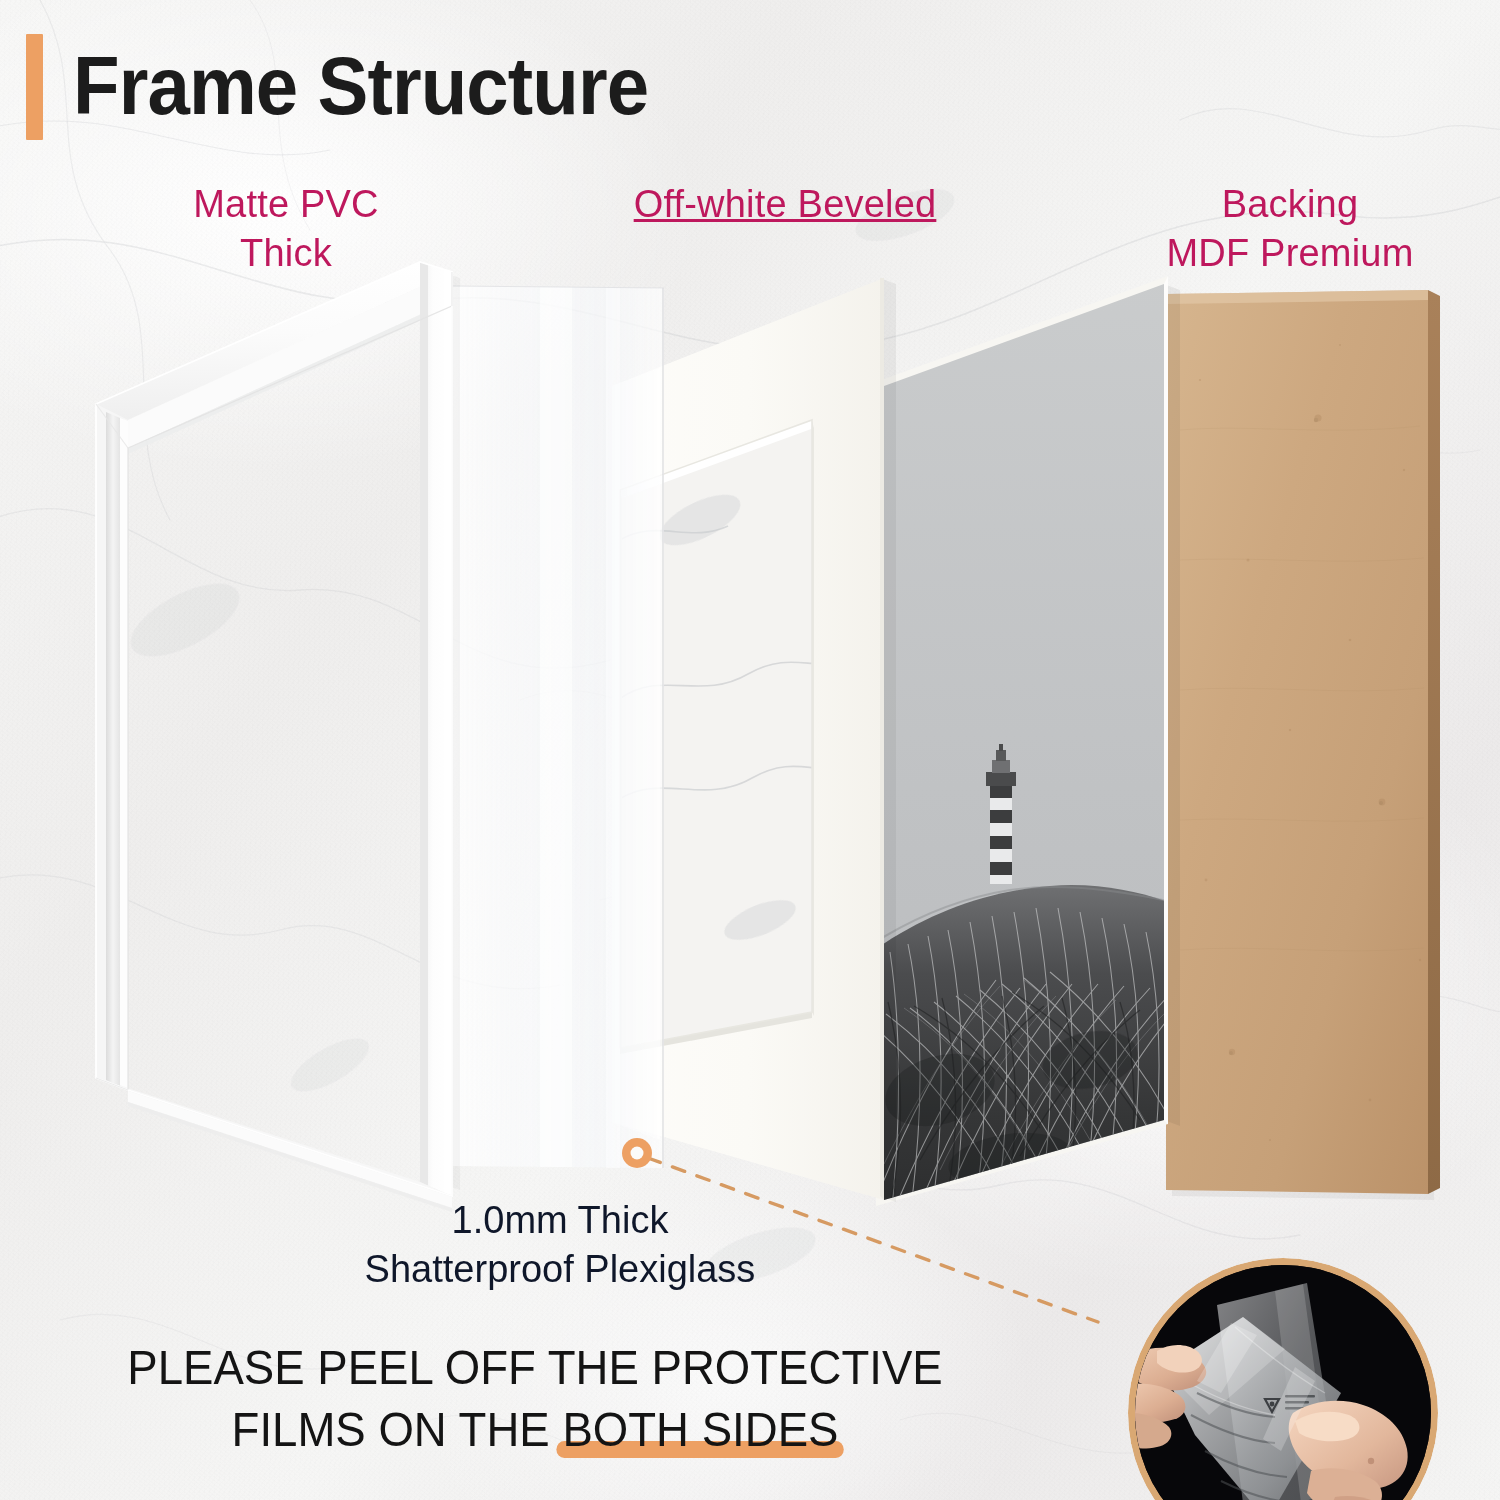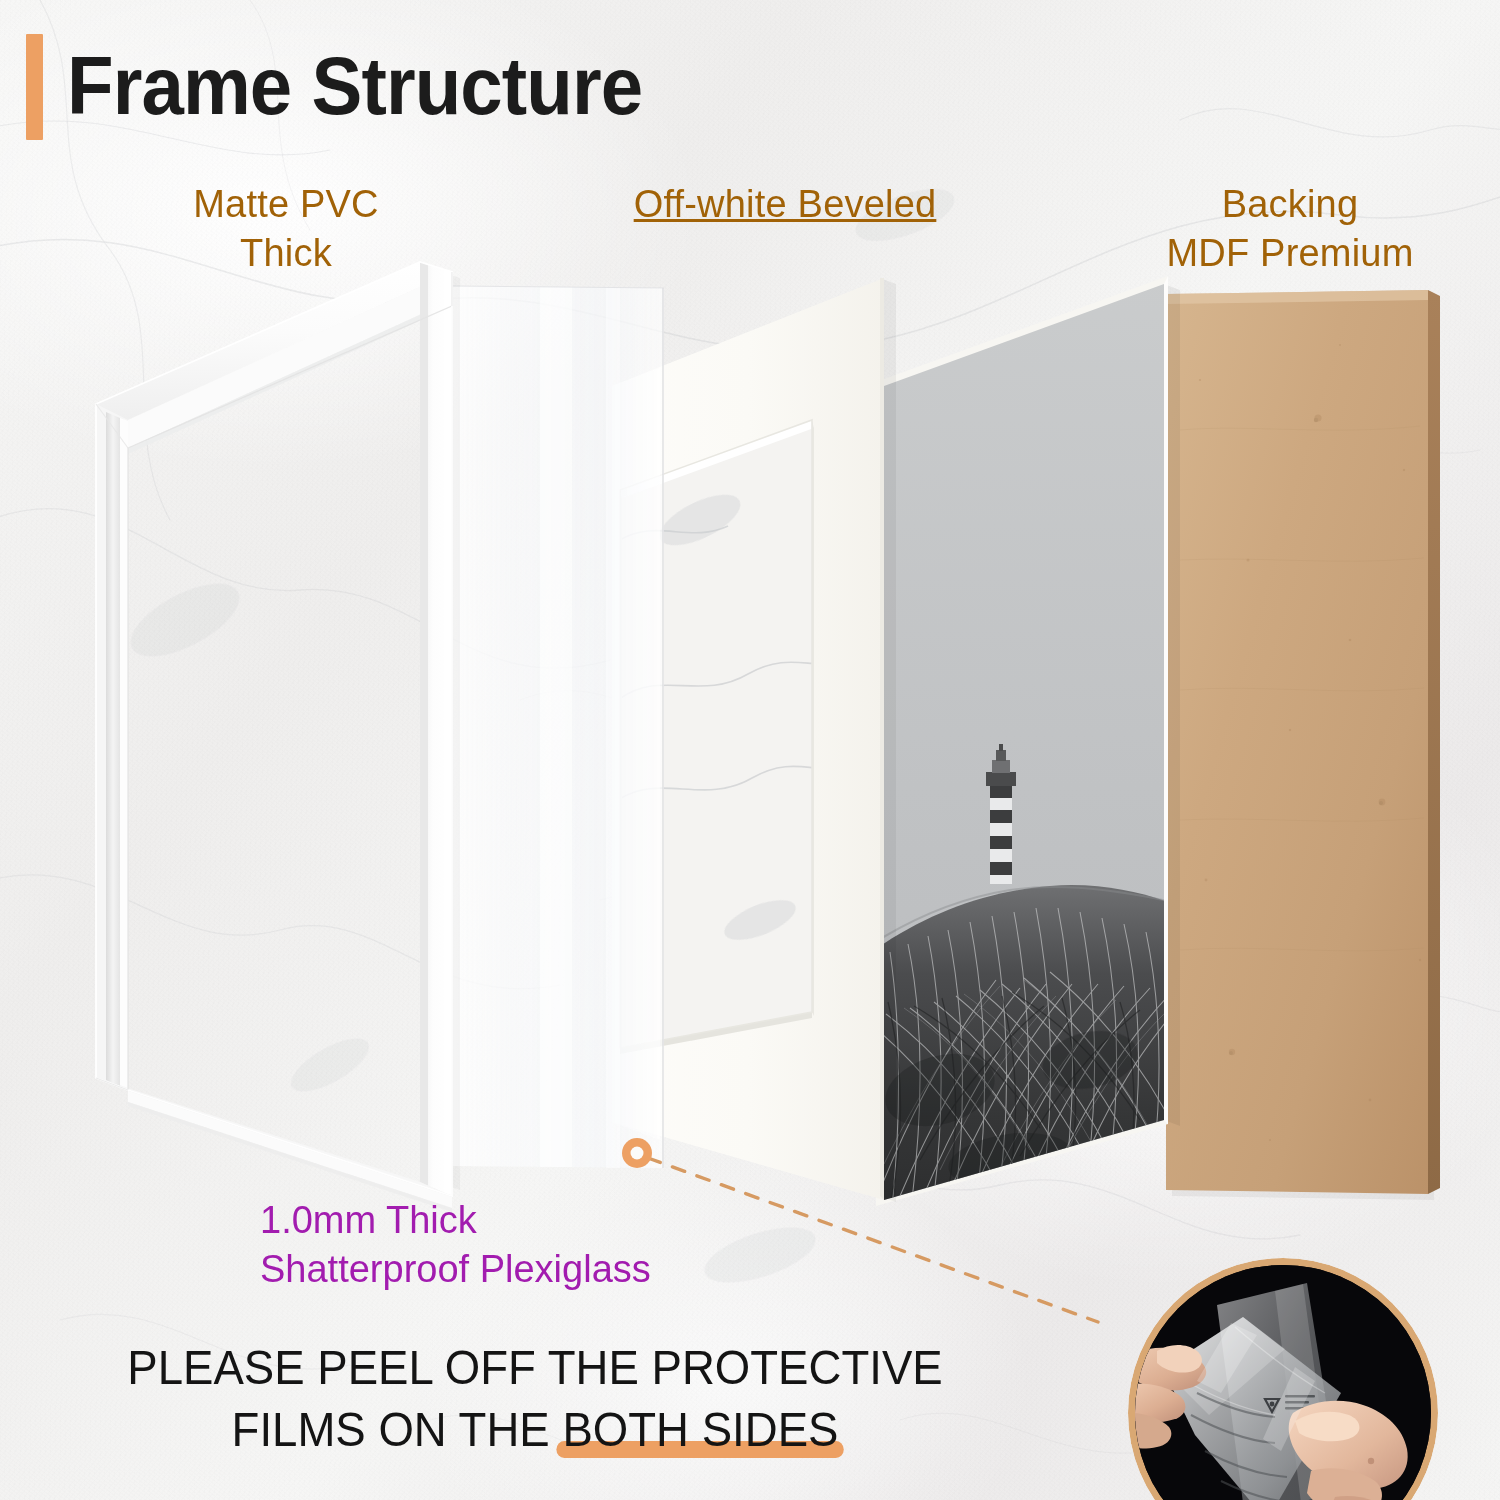--- a/index.html
+++ b/index.html
@@ -22,40 +22,40 @@
   }
   .marble-vein { position:absolute; inset:0; opacity:.5; }
   .grain { position:absolute; inset:0; opacity:.30;
      background-image:
        repeating-linear-gradient(37deg, rgba(150,150,152,.055) 0 1px, rgba(0,0,0,0) 1px 3px),
        repeating-linear-gradient(-51deg, rgba(140,140,145,.045) 0 1px, rgba(0,0,0,0) 1px 4px),
        repeating-linear-gradient(91deg, rgba(160,160,163,.035) 0 1px, rgba(0,0,0,0) 1px 5px);
   }
 
   
-  .title-row { position:absolute; left:26px; top:34px; display:flex; align-items:stretch; gap:24px; }
+  .title-row { position:absolute; left:26px; top:34px; display:flex; align-items:stretch; gap:30px; }
   .accent-bar { width:17px; height:106px; border-radius:1px; }
   .page-title {
     font-size:82px; font-weight:700; letter-spacing:-1px;
     color:#1c1c1c; line-height:104px;
     font-family:"Liberation Sans","DejaVu Sans",sans-serif;
     transform:scaleX(.93); transform-origin:left center; white-space:nowrap;
   }
 
   
-  .cap { position:absolute; text-align:center; color:#a16207;
+  .cap { position:absolute; text-align:center; color:#be185d;
          font-size:38px; line-height:49px; font-weight:400;
          font-family:"Liberation Sans",sans-serif; letter-spacing:.2px; }
   #cap-frame  { left:100px;  top:180px; width:372px; }
   #cap-mat    { left:580px;  top:180px; width:410px;text-decoration:underline; }
   #cap-mdf    { left:1090px; top:180px; width:400px; }
 
   
   #cap-plexi  { position:absolute; left:260px; top:1196px; width:600px;
-                color:#a21caf; font-size:38px; line-height:49px;
+                text-align:center; color:#0f172a; font-size:38px; line-height:49px;
                 font-family:"Liberation Sans",sans-serif; }
   #cap-print  { position:absolute; left:880px; top:1215px; width:270px;
                 text-align:center; color:#1a1a1a; font-size:38px; line-height:49px;
                 font-family:"Liberation Sans",sans-serif; }
 
   
   #layers { position:absolute; left:0; top:0; width:1500px; height:1500px; }
 
   
   .warn { position:absolute; left:0; top:1336px; width:1070px;

